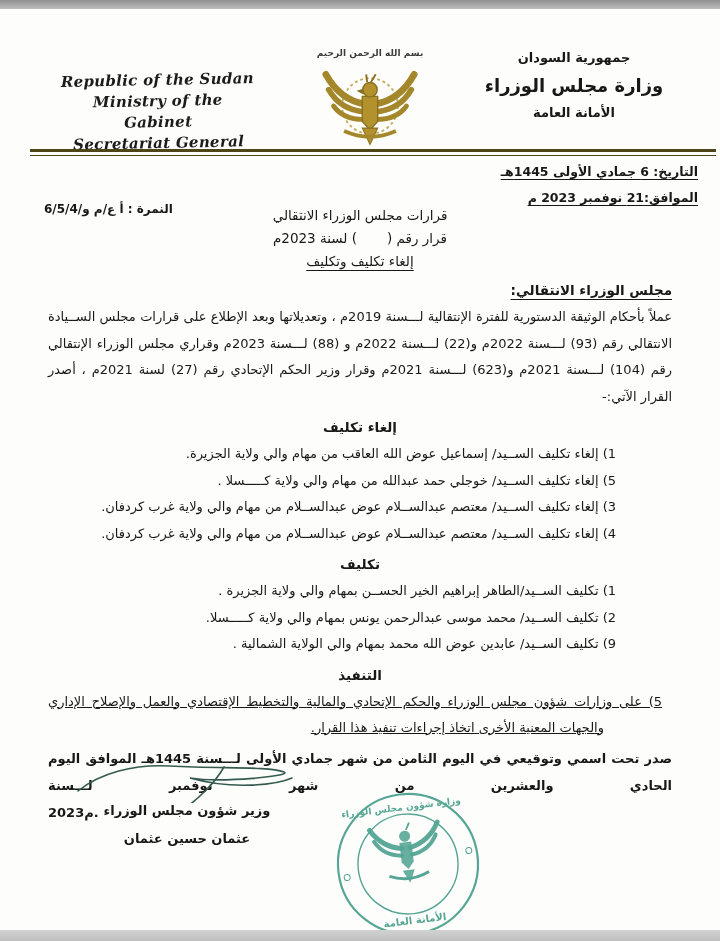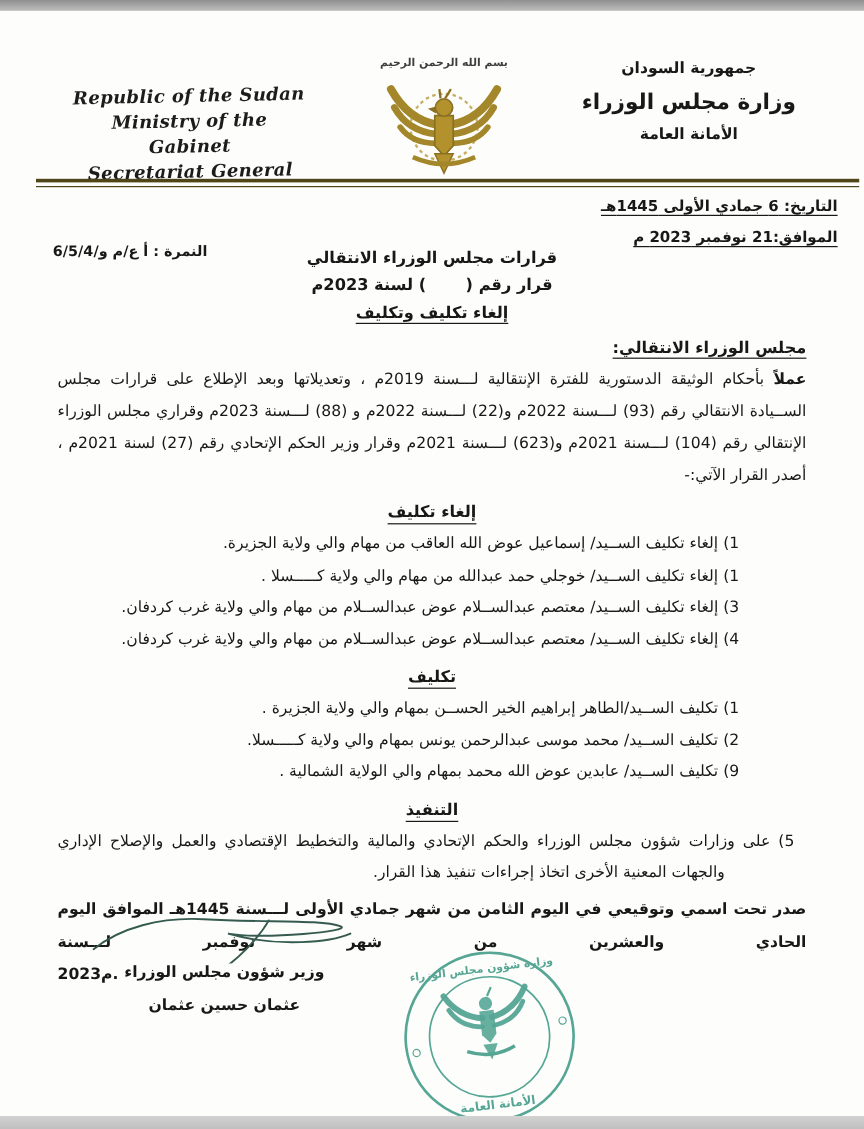--- a/index.html
+++ b/index.html
@@ -31,31 +31,31 @@
 
   
   .meta-dates{position:absolute;right:22px;top:159px;text-align:right;direction:rtl;
     font-size:12.5px;font-weight:bold;line-height:26px;}
   .meta-dates span{display:block;text-decoration:underline;text-underline-offset:3px;}
   .meta-num{position:absolute;left:44px;top:161px;direction:rtl;
     font-size:12px;font-weight:bold;text-underline-offset:3px;margin-top:41px;}
 
   
   main{position:absolute;top:204px;left:48px;right:48px;direction:rtl;font-size:13px;}
-  .title{text-align:center;font-weight:bold;font-size:13.5px;line-height:23px;}
+  .title{text-align:center;font-weight:normal;font-size:13.5px;line-height:23px;}
   .title .u{text-decoration:underline;text-underline-offset:4px;}
   .salutation{margin-top:9px;font-weight:bold;font-size:13.5px;
     text-decoration:underline;text-underline-offset:4px;display:inline-block;}
   .preamble{margin:6px 0 0 0;text-align:justify;line-height:26.5px;font-size:13px;}
-  .preamble b{font-weight:bold;}
+  .preamble b{font-weight:normal;}
   .sec-head{margin:9px 0 6px 0;text-align:center;font-weight:bold;font-size:13.5px;}
-  .sec-head span{text-decoration:underline;text-underline-offset:5px;}
+  .sec-head span{text-underline-offset:5px;}
   .list{margin:2px 0 0 0;}
   .item{padding-right:56px;line-height:26.5px;font-size:13px;}
-  .item-exec{padding-right:68px;text-indent:-58px;line-height:26px;text-align:justify;}
+  .item-exec{padding-right:68px;text-indent:-58px;line-height:26px;text-align:justify;text-decoration:underline;}
   .closing{font-weight:bold;margin-top:4px;}
   .closing-l1{text-align:justify;text-align-last:justify;line-height:27px;font-size:13px;}
   .closing-l2{direction:ltr;text-align:left;line-height:27px;font-size:13px;}
 
   
   .sign-block{position:absolute;left:62px;top:757px;width:250px;text-align:center;
     direction:rtl;font-weight:bold;font-size:13px;line-height:28px;z-index:2;}
   .sign-svg{display:block;margin:0 auto -6px auto;}
 
   
@@ -119,21 +119,21 @@
 
   <div>
     <span class="salutation">مجلس الوزراء الانتقالي:</span>
   </div>
 
   <p class="preamble"><b>عملاً</b><span> بأحكام الوثيقة الدستورية للفترة الإنتقالية لـــسنة 2019م ، وتعديلاتها وبعد الإطلاع على قرارات مجلس الســيادة الانتقالي رقم (93) لـــسنة 2022م و(22) لـــسنة 2022م و (88) لـــسنة 2023م وقراري مجلس الوزراء الإنتقالي رقم (104) لـــسنة 2021م و(623) لـــسنة 2021م وقرار وزير الحكم الإتحادي رقم (27) لسنة 2021م ، أصدر القرار الآتي:-</span></p>
 
   <div class="sec-head"><span>إلغاء تكليف</span></div>
   <div class="list">
     <div class="item">1) إلغاء تكليف الســيد/ إسماعيل عوض الله العاقب من مهام والي ولاية الجزيرة.</div>
-    <div class="item">1) إلغاء تكليف الســيد/ خوجلي حمد عبدالله من مهام والي ولاية كـــــسلا .</div>
+    <div class="item">5) إلغاء تكليف الســيد/ خوجلي حمد عبدالله من مهام والي ولاية كـــــسلا .</div>
     <div class="item">3) إلغاء تكليف الســيد/ معتصم عبدالســلام عوض عبدالســلام من مهام والي ولاية غرب كردفان.</div>
     <div class="item">4) إلغاء تكليف الســيد/ معتصم عبدالســلام عوض عبدالســلام من مهام والي ولاية غرب كردفان.</div>
   </div>
 
   <div class="sec-head"><span>تكليف</span></div>
   <div class="list">
     <div class="item">1) تكليف الســيد/الطاهر إبراهيم الخير الحســن بمهام والي ولاية الجزيرة .</div>
     <div class="item">2) تكليف الســيد/ محمد موسى عبدالرحمن يونس بمهام والي ولاية كـــــسلا.</div>
     <div class="item">9) تكليف الســيد/ عابدين عوض الله محمد بمهام والي الولاية الشمالية .</div>
   </div>

